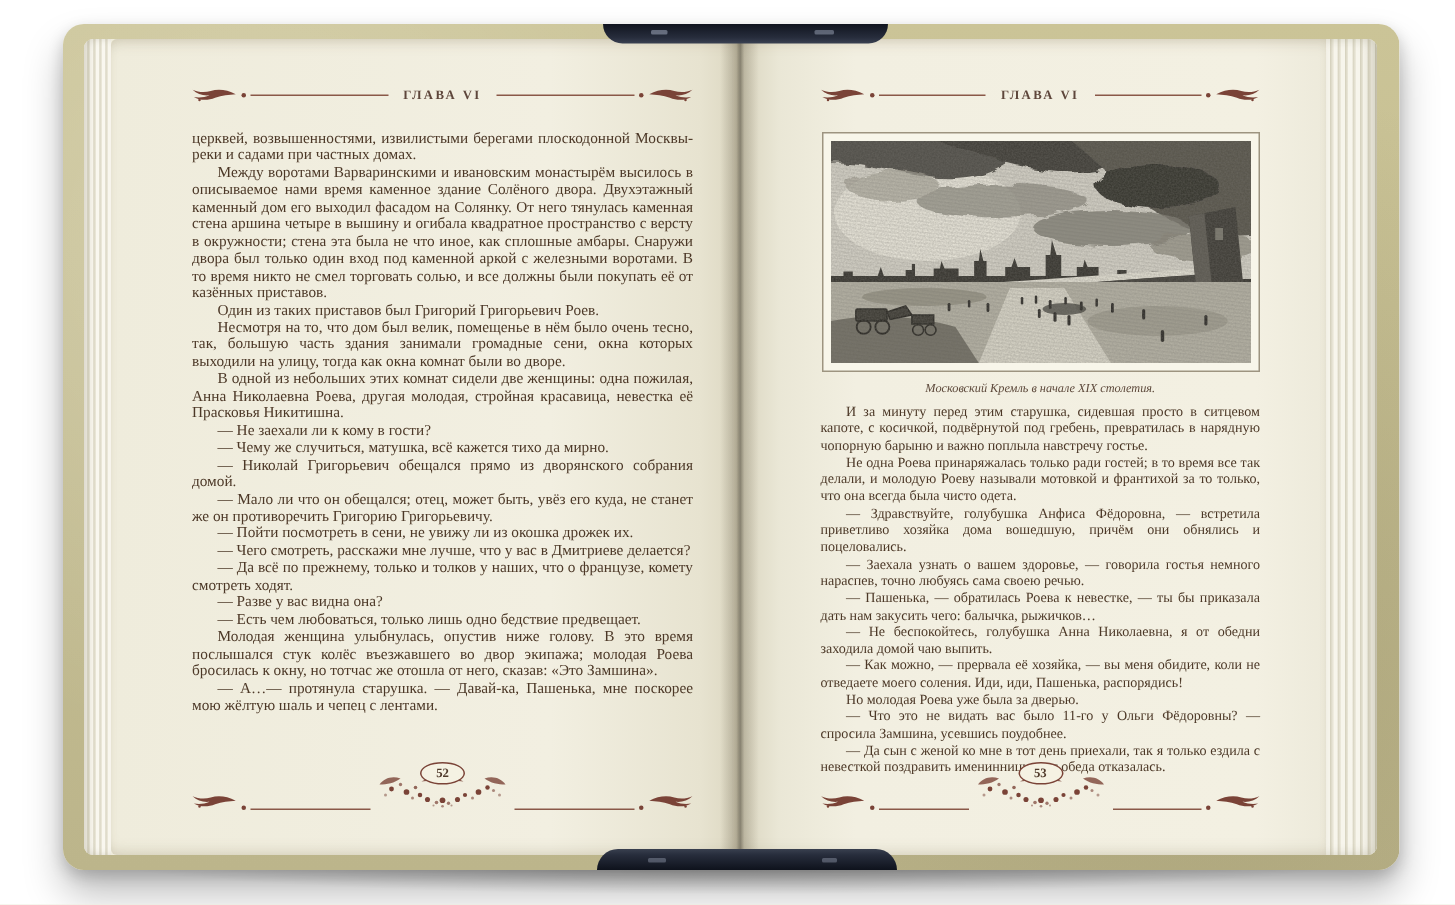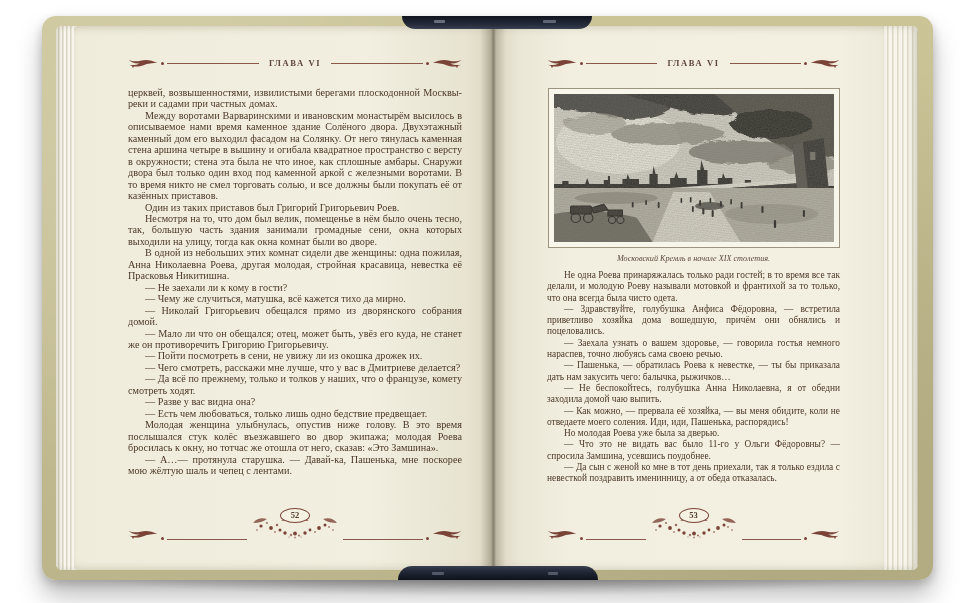--- a/index.html
+++ b/index.html
@@ -288,20 +288,21 @@
               <circle cx="64" cy="126" r="3.5" fill="none" stroke-width="1"></circle>
             </g>
             <rect width="270" height="148" fill="url(#hatch)" opacity="0.16"></rect>
             <rect width="270" height="148" filter="url(#grain)"></rect>
           </svg>
         </div>
         <div class="caption">Московский Кремль в начале XIX столетия.</div>
 
         <div class="body-text">
 
+        <p class="para">И за минуту перед этим старушка, сидевшая просто в ситцевом капоте, с косичкой, подвёрнутой под гребень, превратилась в нарядную чопорную барыню и важно поплыла навстречу гостье.</p>
             <p class="para">Не одна Роева принаряжалась только ради гостей; в то время все так делали, и молодую Роеву называли мотовкой и франтихой за то только, что она всегда была чисто одета.</p>
             <p class="para">— Здравствуйте, голубушка Анфиса Фёдоровна, — встретила приветливо хозяйка дома вошедшую, причём они обнялись и поцеловались.</p>
             <p class="para">— Заехала узнать о вашем здоровье, — говорила гостья немного нараспев, точно любуясь сама своею речью.</p>
             <p class="para">— Пашенька, — обратилась Роева к невестке, — ты бы приказала дать нам закусить чего: балычка, рыжичков…</p>
             <p class="para">— Не беспокойтесь, голубушка Анна Николаевна, я от обедни заходила домой чаю выпить.</p>
             <p class="para">— Как можно, — прервала её хозяйка, — вы меня обидите, коли не отведаете моего соления. Иди, иди, Пашенька, распорядись!</p>
             <p class="para">Но молодая Роева уже была за дверью.</p>
             <p class="para">— Что это не видать вас было 11-го у Ольги Фёдоровны? — спросила Замшина, усевшись поудобнее.</p>
             <p class="para">— Да сын с женой ко мне в тот день приехали, так я только ездила с невесткой поздравить именинницу, а от обеда отказалась.</p>
           </div>

